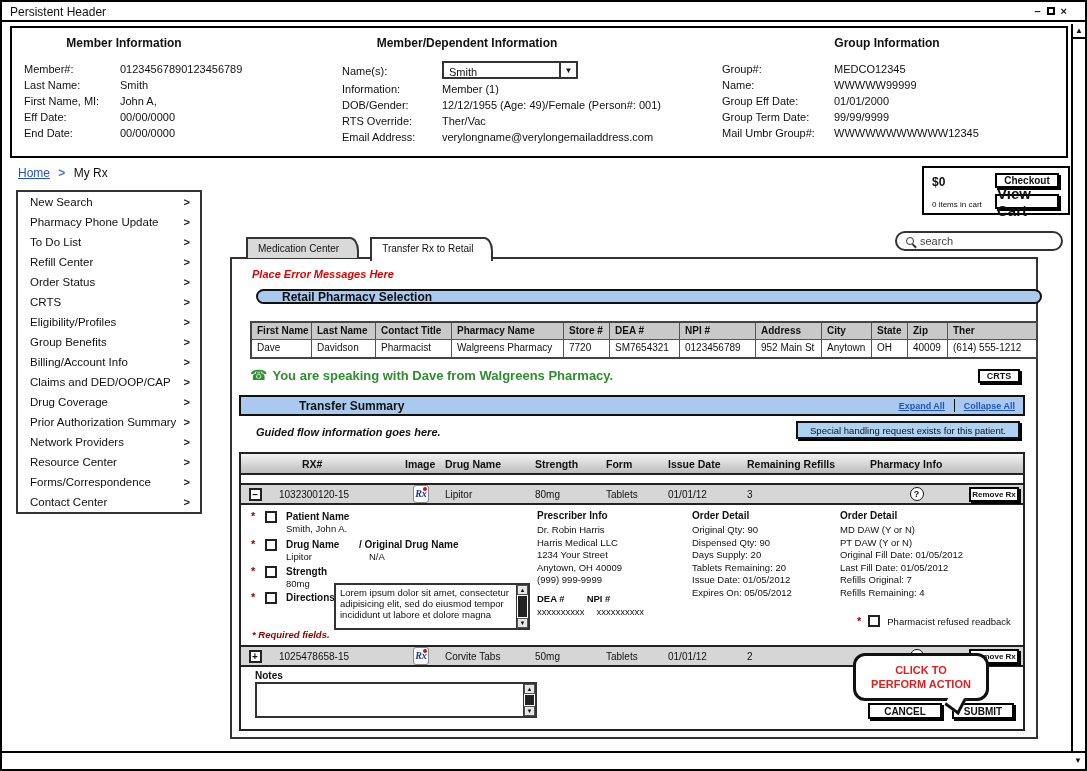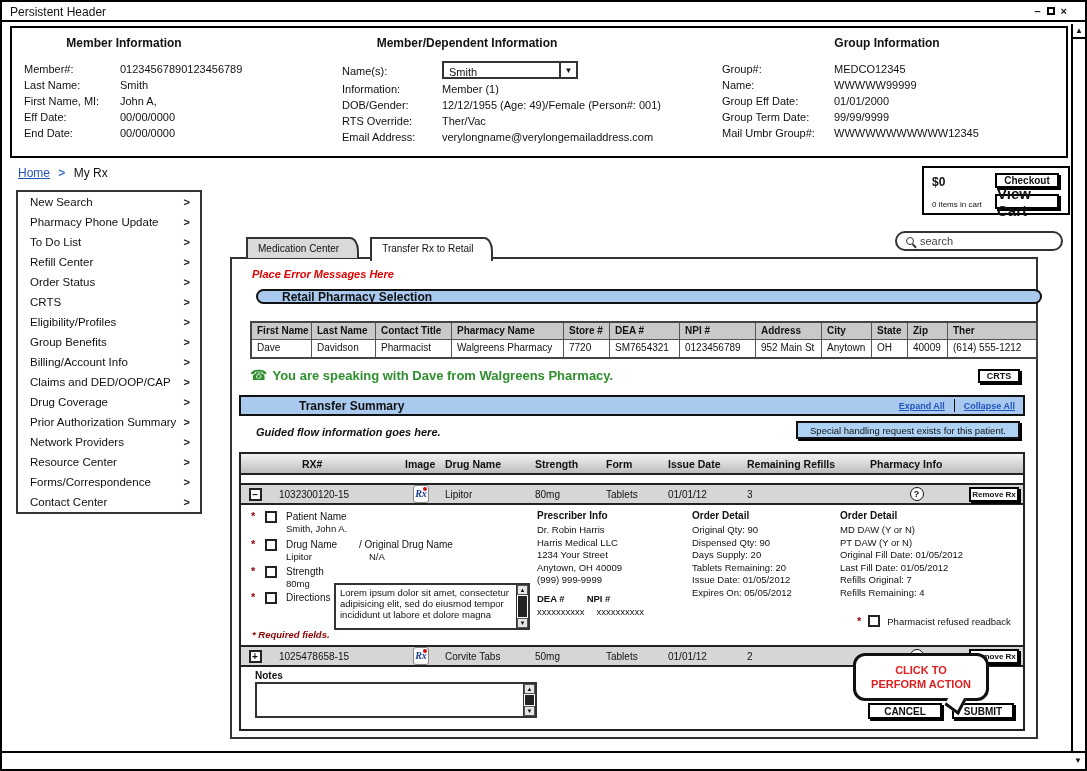--- a/index.html
+++ b/index.html
@@ -113,21 +113,21 @@
   .rx-dot { position:absolute; top:1px; right:1px; width:4px; height:4px; border-radius:50%; background:#cc1111; }
   .qicon { width:14px; height:14px; border:1.5px solid #111; border-radius:50%; font-size:9px; font-weight:bold;
            text-align:center; line-height:12px; background:#fff; }
   .btn-remove { width:50px; height:15px; font-size:8px; }
 
   .detail { height:140px; position:relative; background:#fff; font-size:9.5px; }
   .req { color:#8b0000; font-weight:bold; font-size:11px; }
   .cb { width:12px; height:12px; border:2px solid #222; background:#fff; display:inline-block; cursor:pointer; }
   .ck-star { position:absolute; left:10px; }
   .ck-box { position:absolute; left:24px; }
-  .ck-label { position:absolute; left:45px; font-weight:normal; font-size:10px; white-space:nowrap; }
+  .ck-label { position:absolute; left:45px; font-weight:bold; font-size:10px; white-space:nowrap; }
   .ck-value { position:absolute; left:45px; font-size:9.5px; white-space:nowrap; }
   .dirbox { position:absolute; left:93px; top:78px; width:196px; height:47px; border:2px solid #333;
             font-size:9.5px; line-height:11px; padding:2px 17px 2px 4px; overflow:hidden; }
   .vscroll { position:absolute; right:0; top:0; bottom:0; width:12px; border-left:1.5px solid #333;
              display:flex; flex-direction:column; background:#fff; }
   .vs-btn { height:10px; border:1px solid #555; background:#e6e6e6; font-size:6px; line-height:9px; text-align:center; }
   .vs-thumb { flex:1; background:#222; margin:1px 1px; }
   .required-note { position:absolute; left:11px; top:124px; color:#8b0000; font-weight:bold; font-style:italic; font-size:9.5px; }
   .dcol { position:absolute; white-space:nowrap; }
   .dtitle { font-weight:bold; font-size:10px; margin-bottom:3px; }

